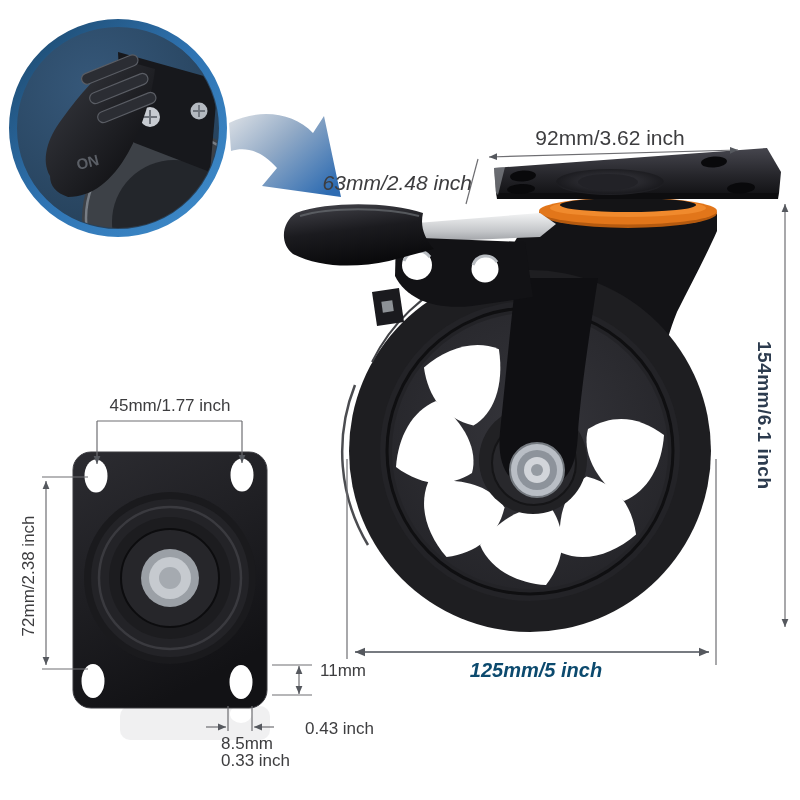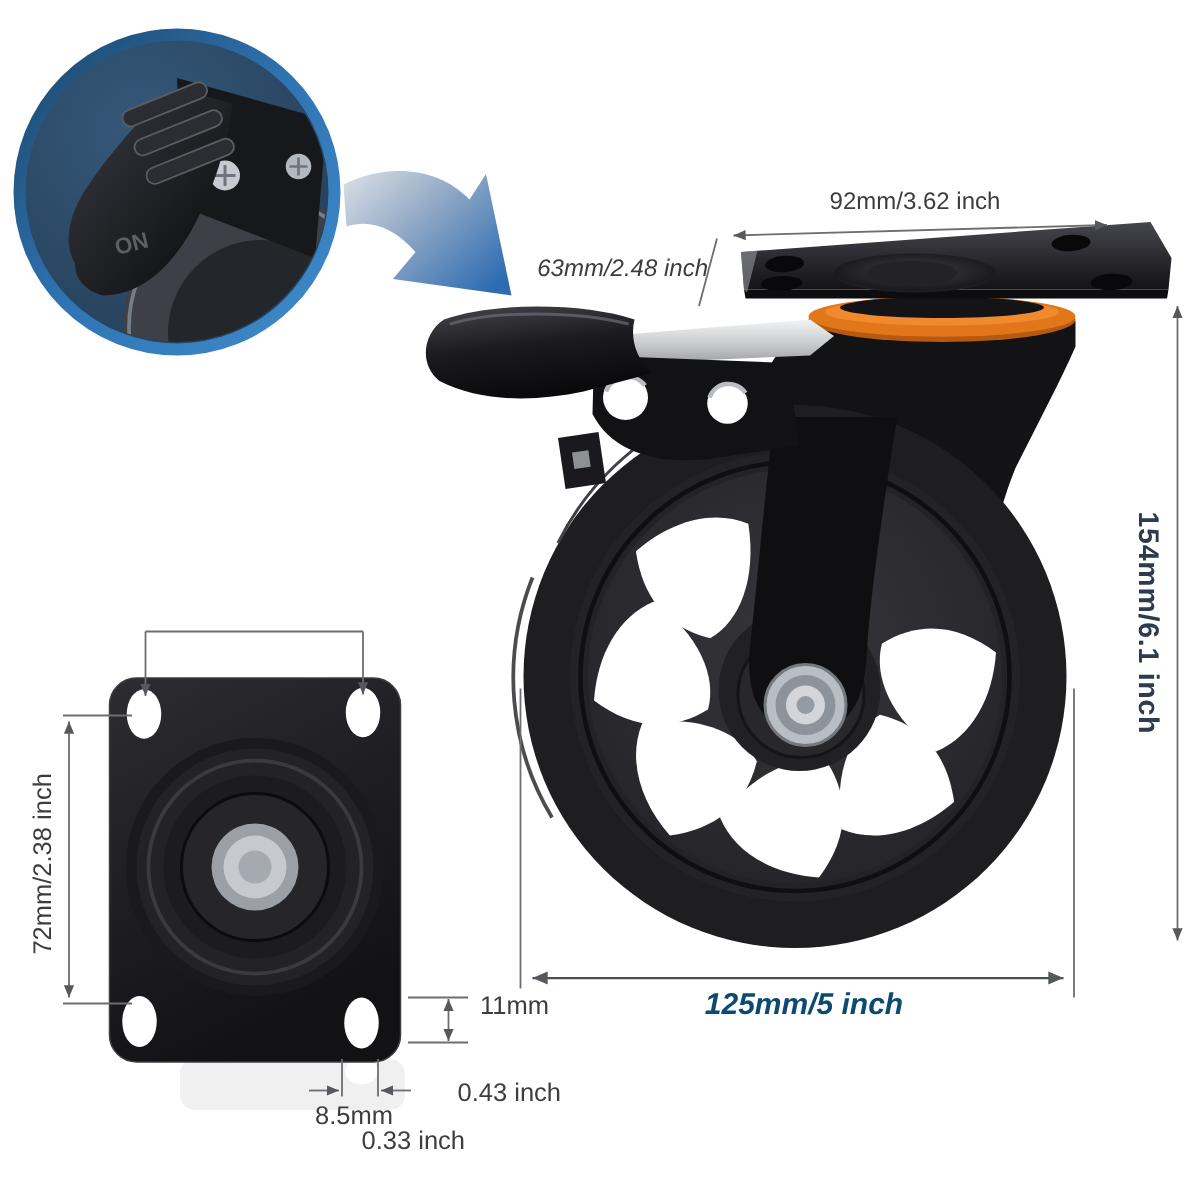--- a/index.html
+++ b/index.html
@@ -5,21 +5,21 @@
   html,body{margin:0;padding:0;background:#fff;}
   .canvas{
     position:relative;width:800px;height:800px;background:#ffffff;
     font-family:"Liberation Sans",sans-serif;overflow:hidden;
   }
   .layer{position:absolute;left:0;top:0;}
   .dim{
     position:absolute;color:#3d3d3f;font-size:17px;line-height:1.05;
     white-space:nowrap;
   }
-  .dim-lg{font-size:16px;}
+  .dim-lg{font-size:21px;}
   .dim-center{text-align:center;}
   .dim-right{text-align:right;font-style:italic;}
   .dim-height{
     left:748px;top:341px;height:190px;width:26px;
     writing-mode:vertical-rl;font-weight:bold;color:#2c3b4e;
     font-size:19px;letter-spacing:.5px;
   }
   .dim-72{
     left:-66px;top:567px;width:190px;text-align:center;
     transform:rotate(-90deg);
@@ -246,22 +246,23 @@
   </svg>
 
   <div class="dim dim-lg dim-center" style="left:480px;top:127px;width:260px;">92mm/3.62 inch</div>
 
   <div class="dim dim-lg dim-right" style="left:316px;top:172px;width:156px;">63mm/2.48 inch</div>
 
   <div class="dim dim-height">154mm/6.1 inch</div>
 
   <div class="dim dim-125">125mm/5 inch</div>
 
+  <div class="dim dim-center" style="left:75px;top:397px;width:190px;">45mm/1.77 inch</div>
 
   <div class="dim dim-72">72mm/2.38 inch</div>
 
   <div class="dim" style="left:320px;top:662px;">11mm</div>
   <div class="dim" style="left:305px;top:720px;">0.43 inch</div>
 
-  <div class="dim" style="left:210px;top:735px;">8.5mm</div>
-  <div class="dim" style="left:221px;top:752px;margin-left:20px;">0.33 inch</div>
+  <div class="dim" style="left:221px;top:735px;">8.5mm</div>
+  <div class="dim" style="left:221px;top:752px;">0.33 inch</div>
 
 </div>
 
 </body></html>

